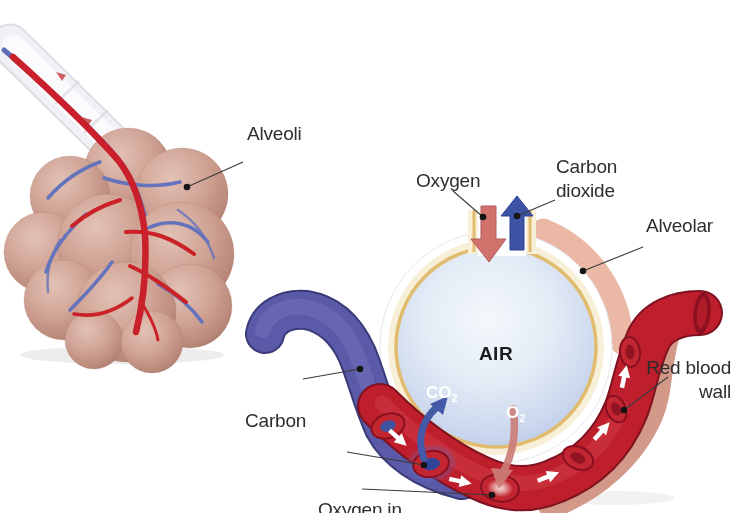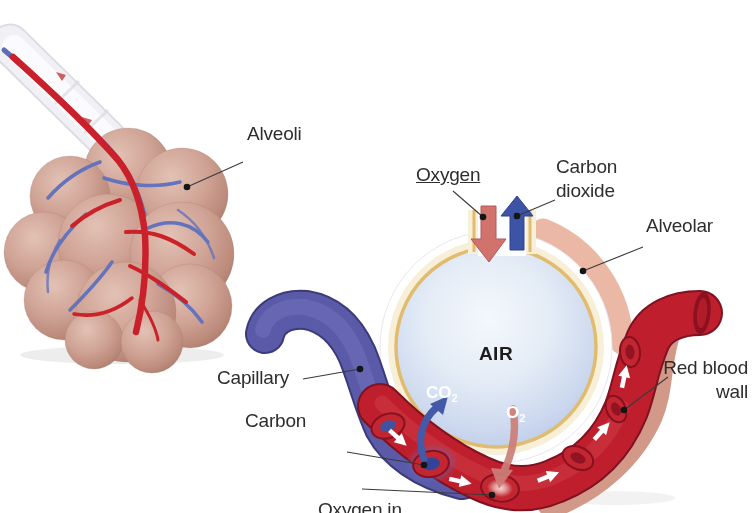--- a/index.html
+++ b/index.html
@@ -214,37 +214,36 @@
         <circle cx="424" cy="465" r="3.3" stroke="none"></circle>
     <line x1="362" y1="489" x2="492" y2="495"></line>
         <circle cx="492" cy="495" r="3.3" stroke="none"></circle>
     <line x1="668" y1="377" x2="624" y2="410"></line>
         <circle cx="624" cy="410" r="3.3" stroke="none"></circle>
   </g>
 </svg>
 
 <div class="lbl" style="left:247px;top:122px;">Alveoli</div>
 
-<div class="lbl" style="left:416px;top:163px;text-decoration:underline;">Oxygen</div>
+<div class="lbl" style="left:416px;top:169px;">Oxygen</div>
 
 <div class="lbl" style="left:556px;top:155px;">
   <div>Carbon</div>
   <div>dioxide</div>
 </div>
 
 <div class="lbl right" style="right:41px;top:214px;">
   <div>Alveolar</div>
 </div>
 
-<div class="lbl" style="left:217px;top:366px;">Capillary</div>
 
 <div class="lbl" style="left:245px;top:409px;">
   <div>Carbon</div>
 </div>
 
 <div class="lbl" style="left:270px;top:498px;margin-left:48px;">Oxygen in</div>
 
-<div class="lbl right" style="right:6px;top:356px;">
+<div class="lbl right" style="right:23px;top:356px;">
   <div>Red blood</div>
   <div>wall</div>
 </div>
 
 </div>
 
 </body></html>

